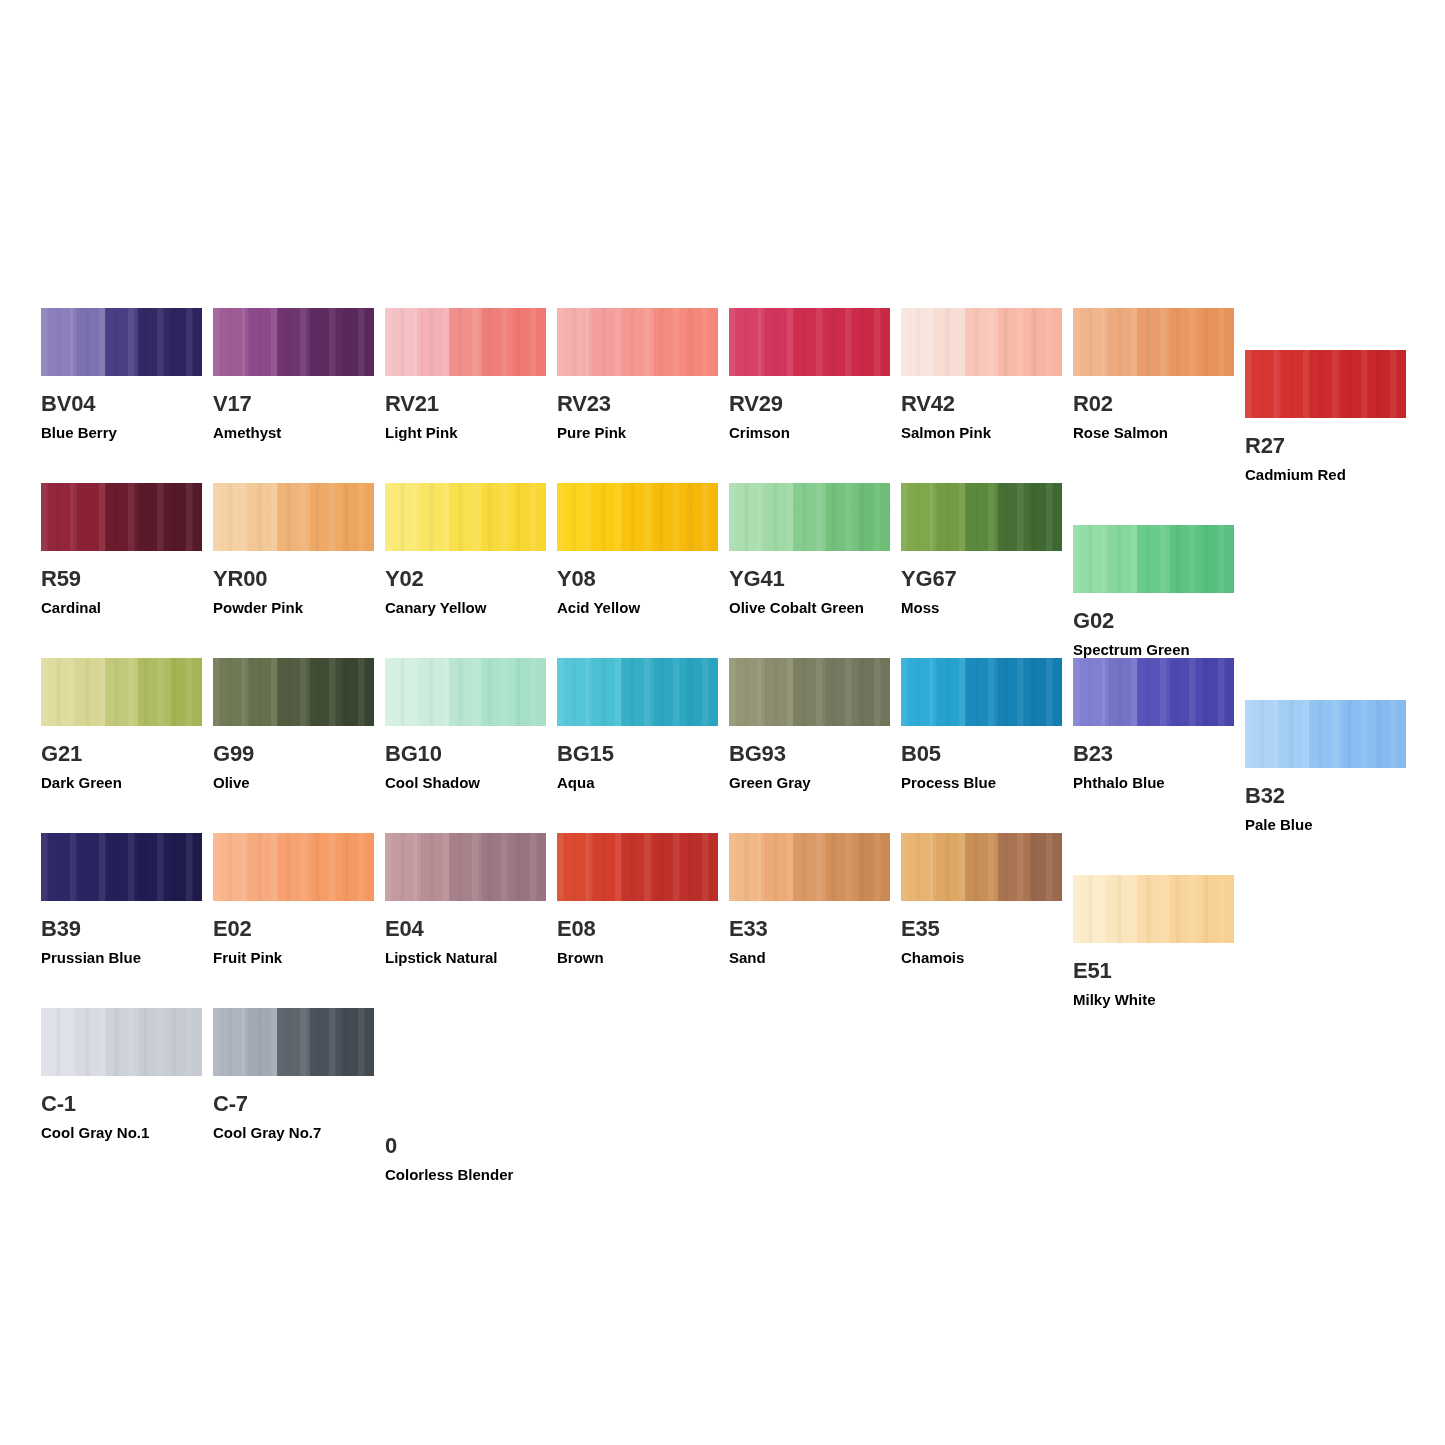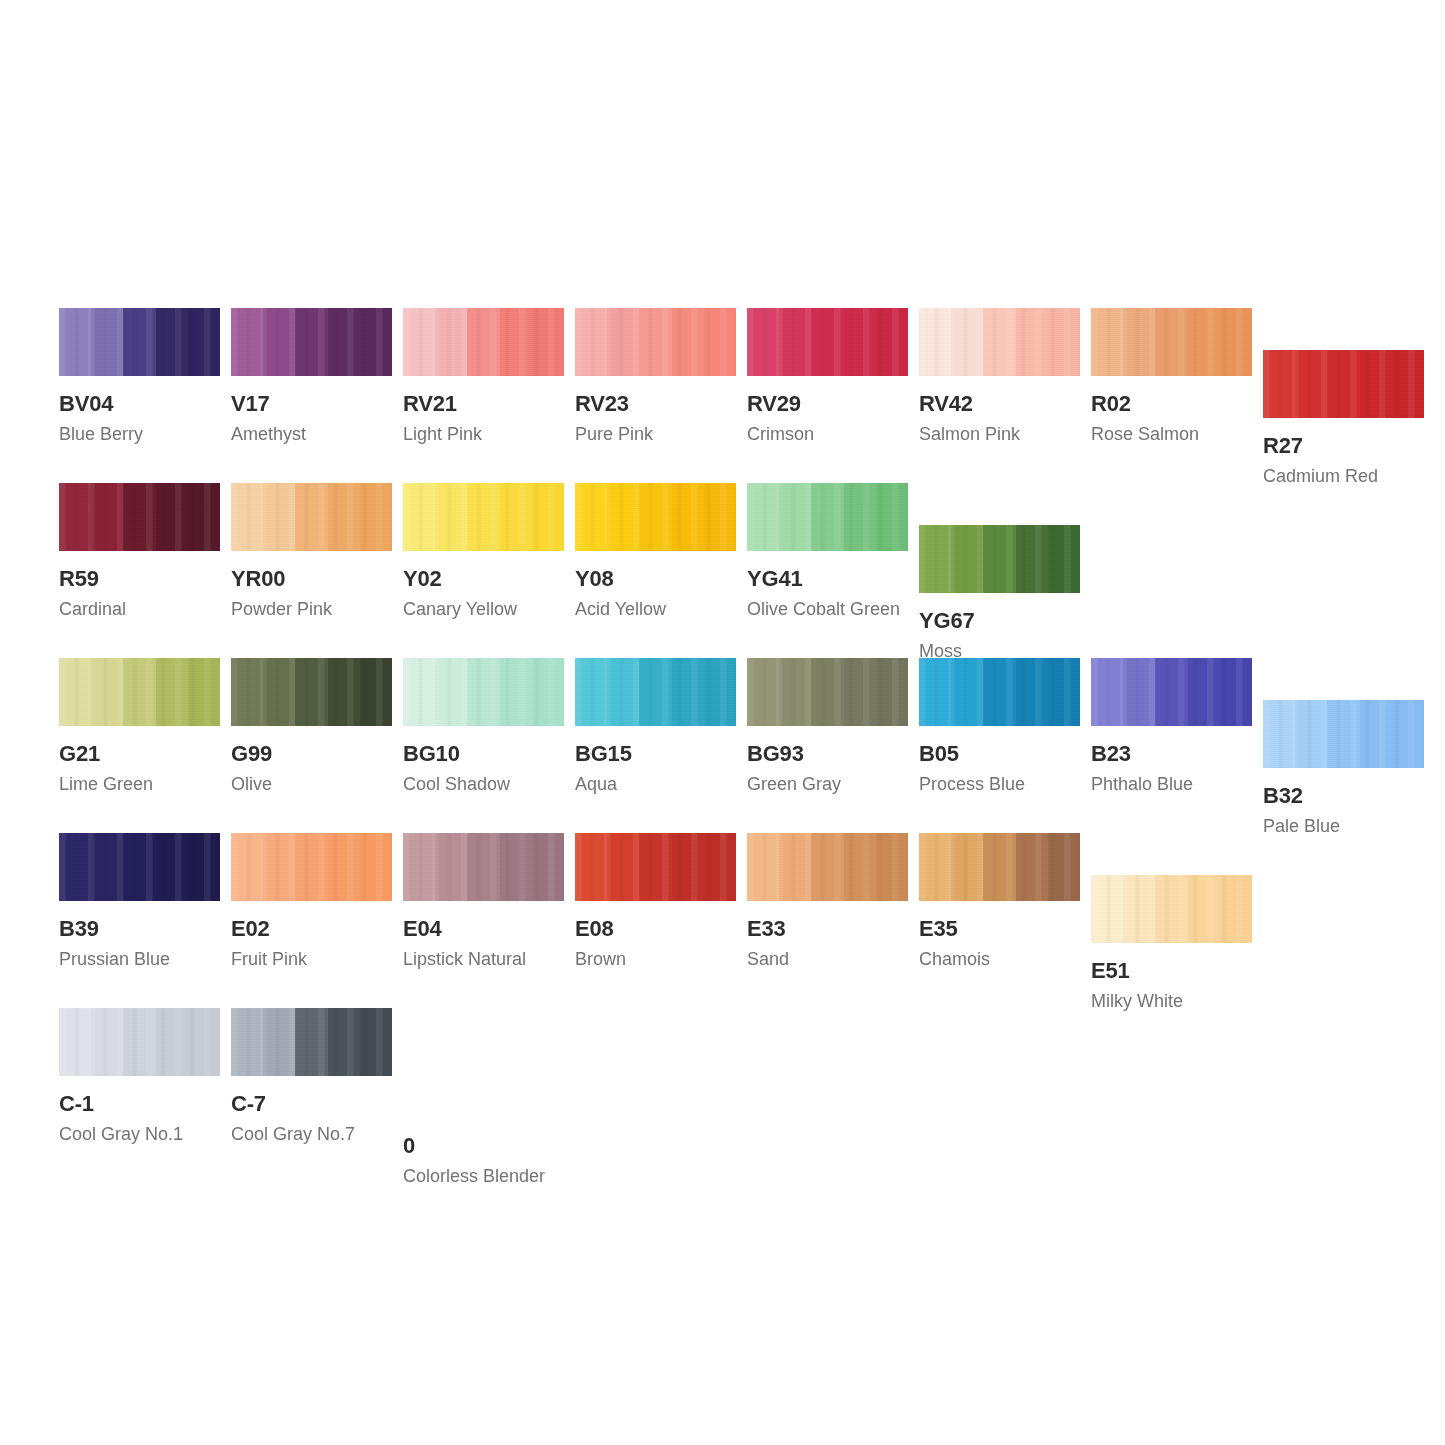--- a/index.html
+++ b/index.html
@@ -11,21 +11,21 @@
   body {
     width: 1445px;
     height: 1445px;
     font-family: "Liberation Sans", sans-serif;
     -webkit-font-smoothing: antialiased;
     overflow: hidden;
   }
 
   #chart {
     position: absolute;
-    left: 59px;
+    left: 41px;
     top: 308px;
     width: 1363px;
   }
 
   .swatch-row {
     display: flex;
     flex-direction: row;
     height: 175px;
   }
 
@@ -83,23 +83,23 @@
     margin-top: 17px;
     font-size: 22px;
     font-weight: bold;
     color: #2e2e2e;
     letter-spacing: -0.2px;
     line-height: 1;
   }
 
   .swatch-name {
     margin-top: 10px;
-    font-size: 18px;
-    font-weight: normal;
-    color: #737373;
+    font-size: 15px;
+    font-weight: bold;
+    color: #000000;
     line-height: 1;
     white-space: nowrap;
   }
   .no-chip .swatch-code { margin-top: 85px; }
 </style>
 </head>
 <body>
 
 <div id="chart">
     <div class="swatch-row">
@@ -224,30 +224,39 @@
       </div>
       <div class="swatch-cell">
         <div class="swatch-chip">
           <div class="chip-base" style="background: linear-gradient(90deg, rgb(128, 169, 74) 0%, rgb(128, 169, 74) 20%, rgb(115, 156, 67) 20%, rgb(115, 156, 67) 40%, rgb(90, 138, 60) 40%, rgb(90, 138, 60) 60%, rgb(71, 111, 53) 60%, rgb(71, 111, 53) 80%, rgb(62, 104, 49) 80%, rgb(62, 104, 49) 100%);"></div>
           <div class="chip-streaks"></div>
           <div class="chip-grain"></div>
         </div>
         <div class="swatch-code">YG67</div>
         <div class="swatch-name">Moss</div>
       </div>
+      <div class="swatch-cell">
+        <div class="swatch-chip">
+          <div class="chip-base" style="background: linear-gradient(90deg, rgb(147, 223, 167) 0%, rgb(147, 223, 167) 20%, rgb(134, 217, 158) 20%, rgb(134, 217, 158) 40%, rgb(106, 204, 142) 40%, rgb(106, 204, 142) 60%, rgb(92, 196, 132) 60%, rgb(92, 196, 132) 80%, rgb(87, 192, 128) 80%, rgb(87, 192, 128) 100%);"></div>
+          <div class="chip-streaks"></div>
+          <div class="chip-grain"></div>
+        </div>
+        <div class="swatch-code">G02</div>
+        <div class="swatch-name">Spectrum Green</div>
+      </div>
     </div>
     <div class="swatch-row">
       <div class="swatch-cell">
         <div class="swatch-chip">
           <div class="chip-base" style="background: linear-gradient(90deg, rgb(224, 222, 159) 0%, rgb(224, 222, 159) 20%, rgb(216, 215, 148) 20%, rgb(216, 215, 148) 40%, rgb(197, 203, 123) 40%, rgb(197, 203, 123) 60%, rgb(176, 189, 98) 60%, rgb(176, 189, 98) 80%, rgb(166, 182, 85) 80%, rgb(166, 182, 85) 100%);"></div>
           <div class="chip-streaks"></div>
           <div class="chip-grain"></div>
         </div>
         <div class="swatch-code">G21</div>
-        <div class="swatch-name">Lime Green</div>
+        <div class="swatch-name">Dark Green</div>
       </div>
       <div class="swatch-cell">
         <div class="swatch-chip">
           <div class="chip-base" style="background: linear-gradient(90deg, rgb(113, 122, 85) 0%, rgb(113, 122, 85) 20%, rgb(103, 112, 76) 20%, rgb(103, 112, 76) 40%, rgb(81, 92, 65) 40%, rgb(81, 92, 65) 60%, rgb(65, 76, 52) 60%, rgb(65, 76, 52) 80%, rgb(56, 67, 48) 80%, rgb(56, 67, 48) 100%);"></div>
           <div class="chip-streaks"></div>
           <div class="chip-grain"></div>
         </div>
         <div class="swatch-code">G99</div>
         <div class="swatch-name">Olive</div>
       </div>

